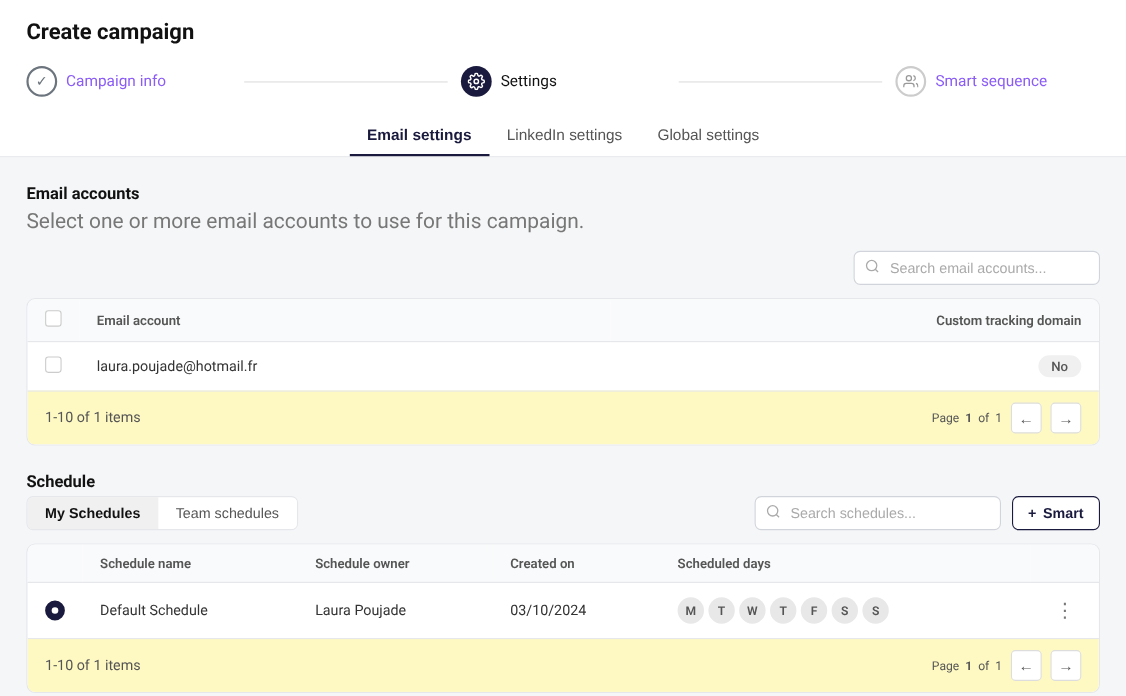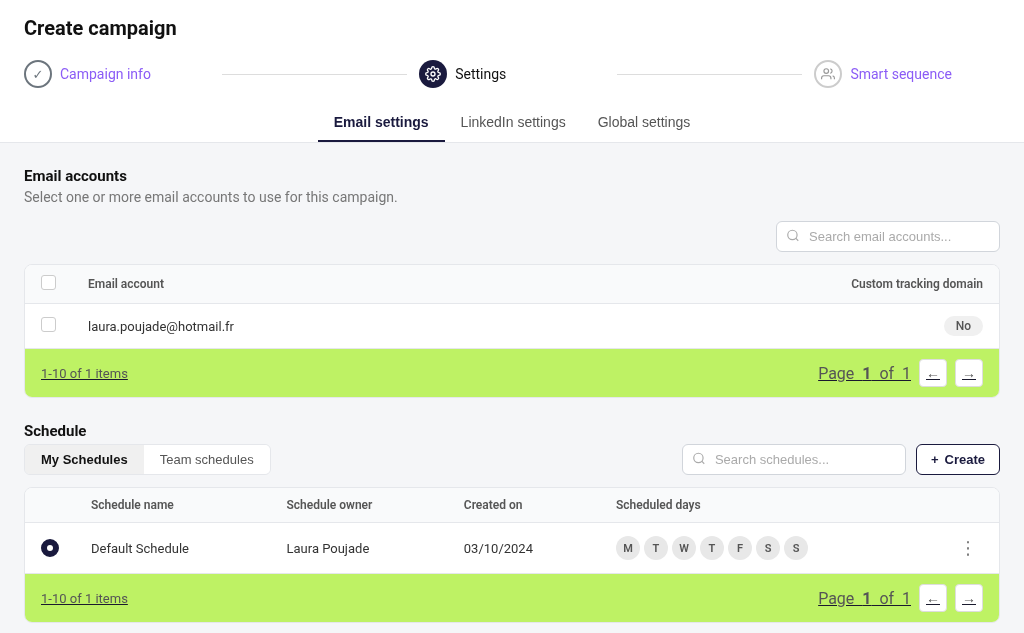--- a/index.html
+++ b/index.html
@@ -20,44 +20,44 @@
     .step-label.active { color: #111; font-weight: 400; }
     .step-divider { flex: 1; height: 1px; background: #ddd; margin: 0 12px; }
 
     .tabs { display: flex; gap: 0; margin-top: 16px; justify-content: center; }
     .tab { padding: 10px 16px; font-size: 14px; cursor: pointer; border-bottom: 2px solid transparent; color: #555; background: none; border-top: none; border-left: none; border-right: none; }
     .tab.active { border-bottom: 2px solid #1a1a3e; color: #1a1a3e; font-weight: 600; }
 
     .content { padding: 24px; flex: 1; }
 
     .section-title { font-size: 15px; font-weight: 700; margin-bottom: 4px; color: #111; }
-    .section-desc { font-size: 14px; color: #777; margin-bottom: 16px; }
+    .section-desc { font-size: 19px; color: #777; margin-bottom: 16px; }
 
     .search-bar { display: flex; justify-content: flex-end; margin-bottom: 12px; }
     .search-input-wrap { position: relative; }
     .search-input-wrap .search-icon-svg { position: absolute; left: 10px; top: 50%; transform: translateY(-50%); color: #999; }
     .search-input { padding: 7px 12px 7px 32px; border: 1px solid #d1d5db; border-radius: 6px; font-size: 13px; color: #555; background: #fff; width: 224px; outline: none; }
     .search-input::placeholder { color: #aaa; }
 
     .table-wrap { background: #fff; border: 1px solid #e5e7eb; border-radius: 8px; overflow: hidden; margin-bottom: 24px; }
     .table { width: 100%; border-collapse: collapse; }
     .table th { background: #f9fafb; font-size: 12px; font-weight: 600; color: #555; padding: 10px 16px; text-align: left; border-bottom: 1px solid #e5e7eb; }
     .table th:last-child { text-align: right; }
     .table td { padding: 12px 16px; font-size: 13px; color: #333; border-bottom: 1px solid #f0f0f0; vertical-align: middle; }
     .table tr:last-child td { border-bottom: none; }
     .table td:last-child { text-align: right; }
 
     .checkbox { width: 15px; height: 15px; border: 1px solid #ccc; border-radius: 3px; background: #fff; display: inline-block; }
 
     .badge-no { background: #f0f0f0; color: #555; border-radius: 12px; padding: 3px 12px; font-size: 12px; font-weight: 500; display: inline-block; }
 
-    .pagination-row { display: flex; align-items: center; justify-content: space-between; padding: 10px 16px; background: #bef264; border-top: 1px solid #e5e7eb; text-decoration: underline; }
+    .pagination-row { display: flex; align-items: center; justify-content: space-between; padding: 10px 16px; background: #fef9c3; border-top: 1px solid #e5e7eb; }
     .pagination-info { font-size: 13px; color: #555; }
     .pagination-nav { display: flex; align-items: center; gap: 8px; }
-    .page-label { font-size: 16px; color: #555; }
+    .page-label { font-size: 11px; color: #555; }
     .nav-btn { width: 28px; height: 28px; border: 1px solid #ddd; border-radius: 4px; background: #fff; cursor: pointer; display: flex; align-items: center; justify-content: center; color: #555; font-size: 14px; }
 
     .schedule-header { display: flex; align-items: center; justify-content: space-between; margin-bottom: 12px; }
     .tab-group { display: flex; border: 1px solid #e5e7eb; border-radius: 6px; overflow: hidden; }
     .tab-btn { padding: 7px 16px; font-size: 13px; background: #fff; border: none; cursor: pointer; color: #555; }
     .tab-btn.active { background: #f0f0f0; font-weight: 600; color: #111; }
 
     .schedule-actions { display: flex; align-items: center; gap: 10px; }
     .create-btn { display: flex; align-items: center; gap: 6px; padding: 7px 14px; border: 1.5px solid #1a1a3e; border-radius: 6px; background: #fff; font-size: 13px; font-weight: 600; cursor: pointer; color: #1a1a3e; }
 
@@ -185,21 +185,21 @@
             <span class="search-icon-svg">
               <svg width="14" height="14" viewBox="0 0 24 24" fill="none" stroke="#aaa" stroke-width="2">
                   <circle cx="11" cy="11" r="8"></circle>
                   <line x1="21" y1="21" x2="16.65" y2="16.65"></line>
                 </svg>
             </span>
             <input class="search-input" type="text" placeholder="Search schedules..." style="">
           </div>
           <button class="create-btn">
             <span>+</span>
-            <span>Create</span>
+            <span>Smart</span>
           </button>
         </div>
       </div>
 
       <div class="table-wrap">
         <table class="table">
           <thead>
             <tr>
               <th style="width:40px;"></th>
               <th>Schedule name</th>

